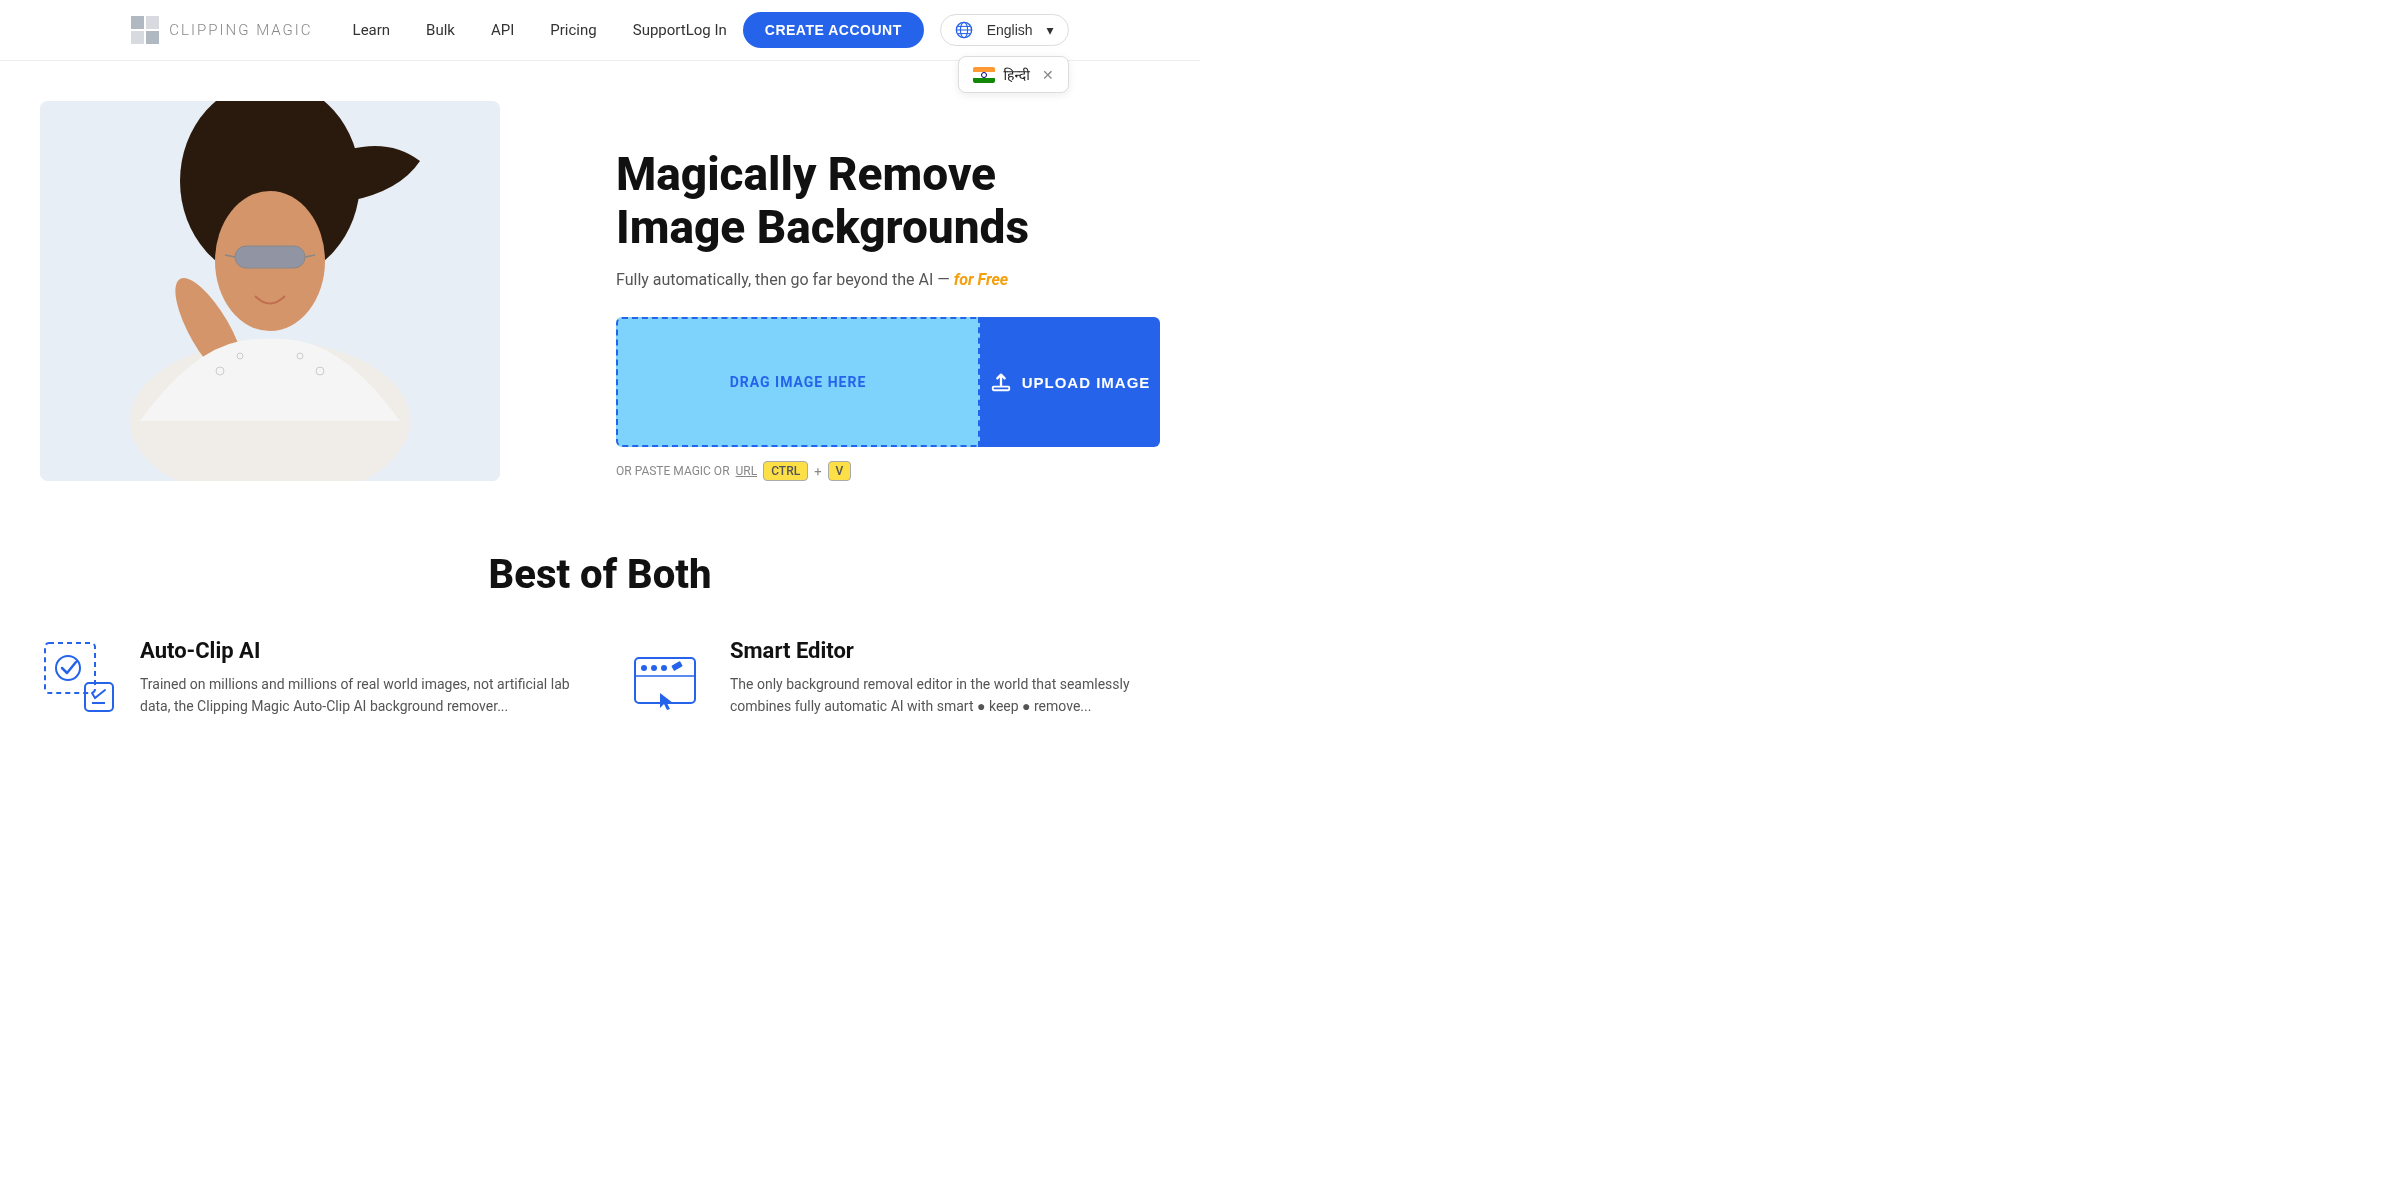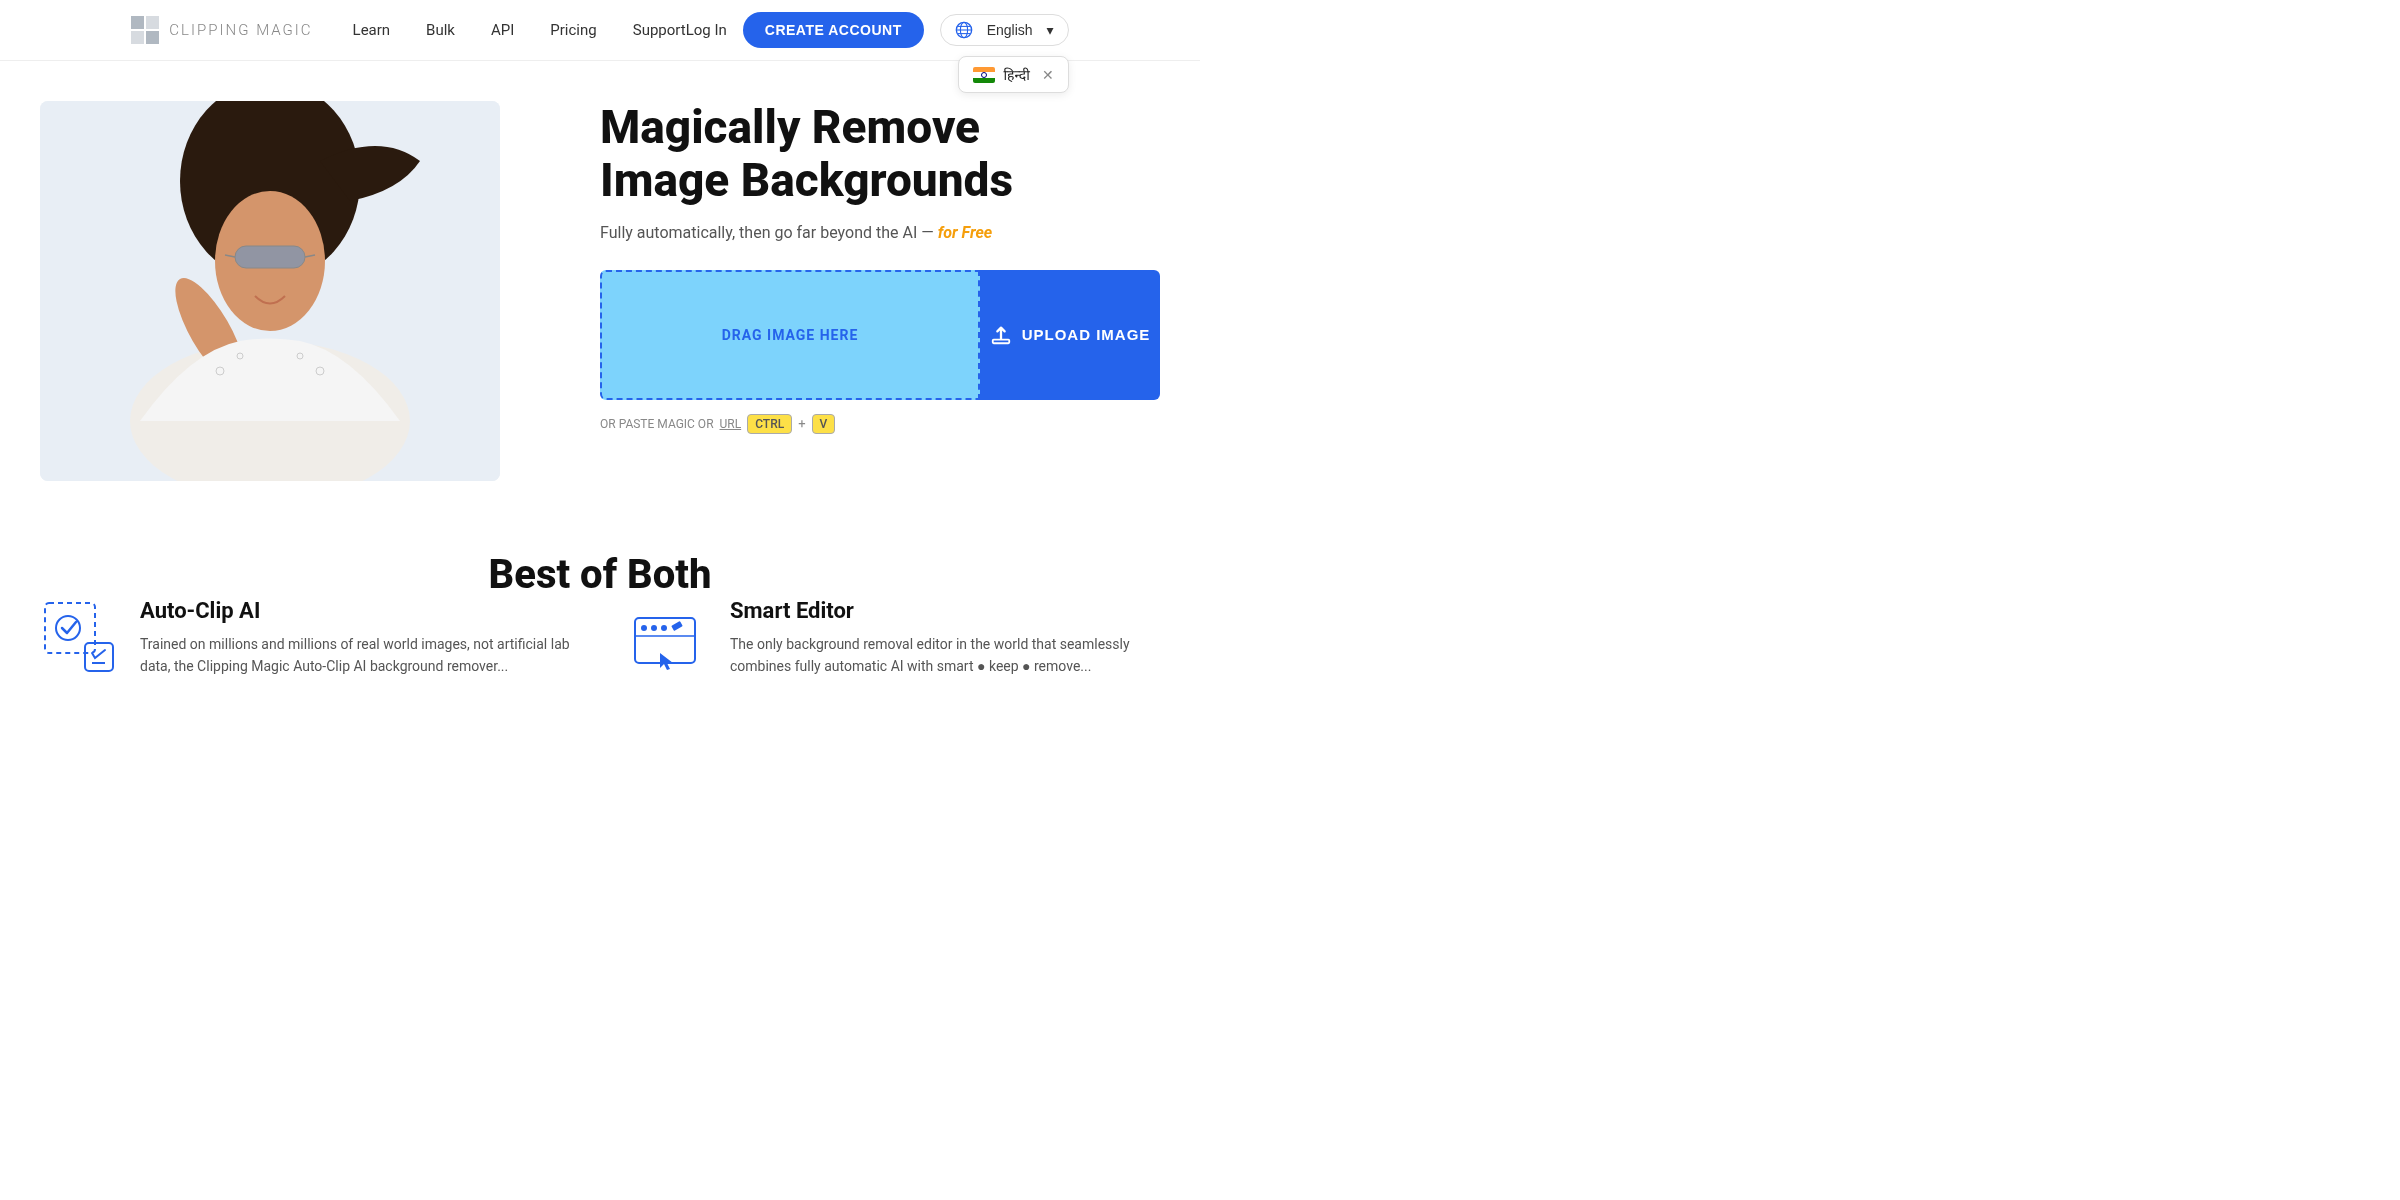--- a/index.html
+++ b/index.html
@@ -127,23 +127,23 @@
     .close-lang {
       cursor: pointer;
       font-size: 14px;
       color: #888;
       margin-left: 4px;
     }
 
     
     .hero {
       display: flex;
-      align-items: flex-start;
+      align-items: flex-end;
       padding: 40px 40px 20px 40px;
-      gap: 0;
+      gap: 16px;
     }
     .hero-image-area {
       flex: 0 0 500px;
       max-width: 500px;
     }
     .hero-image-placeholder {
       width: 460px;
       height: 380px;
       background: linear-gradient(135deg, #f0f4f8 0%, #e8edf2 100%);
       border-radius: 8px;
@@ -248,20 +248,21 @@
 
     
     .best-section {
       padding: 50px 40px 20px 40px;
       text-align: center;
     }
     .best-title {
       font-size: 40px;
       font-weight: 800;
       color: #111;
+      margin-bottom: 40px;
     }
     .features-grid {
       display: grid;
       grid-template-columns: 1fr 1fr;
       gap: 40px 60px;
       text-align: left;
     }
     .feature-item {
       display: flex;
       align-items: flex-start;

